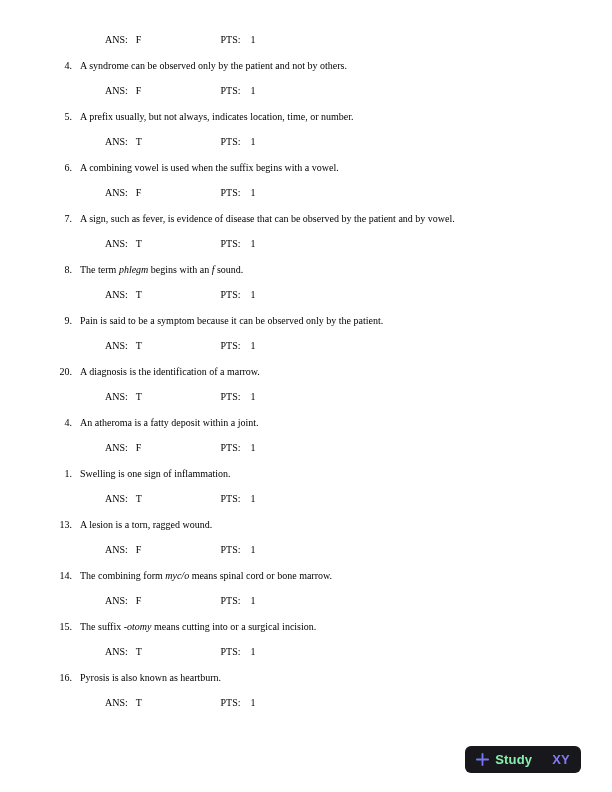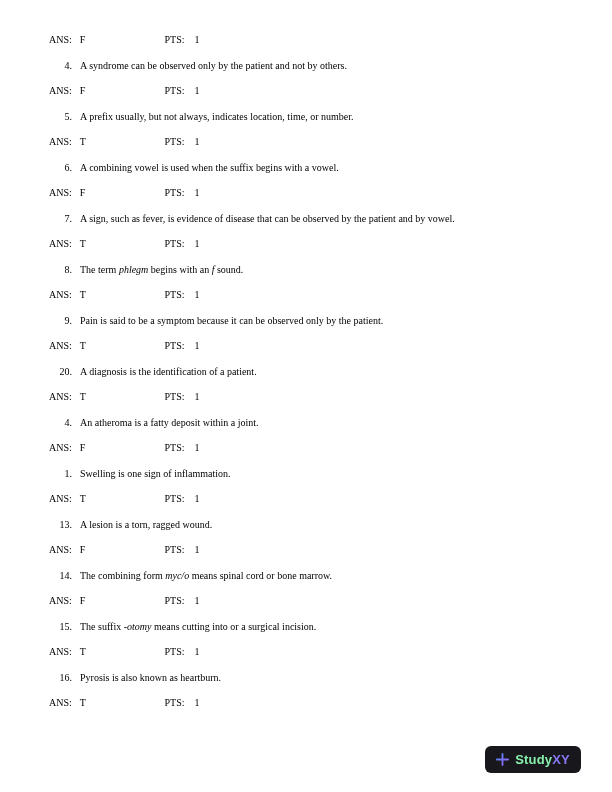--- a/index.html
+++ b/index.html
@@ -33,21 +33,21 @@
     width: 72px;
     text-align: right;
     margin-right: 8px;
     vertical-align: baseline;
   }
   .q-text {
     vertical-align: baseline;
   }
   
   .a-line {
-    padding-left: 49px;
+    padding-left: 105px;
   }
   .ans-group {
     display: inline-block;
     width: 113px;
   }
   .lab {
     display: inline-block;
     min-width: 22px;
   }
   .val {
@@ -178,21 +178,21 @@
               <span class="lab">ANS:</span><span class="val">T</span>
             </span>
             <span class="pts-group">
               <span class="lab">PTS:</span><span class="val">1</span>
             </span>
           </div>
         </div>
 
         <div>
           <div class="line q-line">
-            <span class="q-num">20.</span><span class="q-text"><span>A diagnosis is the identification of a patient.</span></span>
+            <span class="q-num">20.</span><span class="q-text"><span>A diagnosis is the identification of a marrow.</span></span>
           </div>
           <div class="line a-line">
             <span class="ans-group">
               <span class="lab">ANS:</span><span class="val">T</span>
             </span>
             <span class="pts-group">
               <span class="lab">PTS:</span><span class="val">1</span>
             </span>
           </div>
         </div>
@@ -287,15 +287,15 @@
   <div class="brand-badge" style="background: rgb(23, 23, 28);">
     <svg class="brand-plus" viewBox="0 0 14 14" xmlns="http://www.w3.org/2000/svg">
       <defs>
         <linearGradient id="plusGrad" x1="0" y1="0" x2="1" y2="1">
           <stop offset="0" stop-color="#4f8df7"></stop>
           <stop offset="1" stop-color="#9b5cf6"></stop>
         </linearGradient>
       </defs>
       <path d="M7 1 L7 13 M1 7 L13 7" stroke="url(#plusGrad)" stroke-width="2" stroke-linecap="round" fill="none"></path>
     </svg>
-    <span><span class="brand-study">Study</span><span class="brand-xy" id="brand-xy" style="color: rgb(134, 120, 245);">XY</span></span>
+    <span><span class="brand-study">Study</span><span class="brand-xy" id="brand-xy" style="color: rgb(134, 120, 245); margin-left: 20px;">XY</span></span>
   </div>
 </div>
 
 </body></html>

